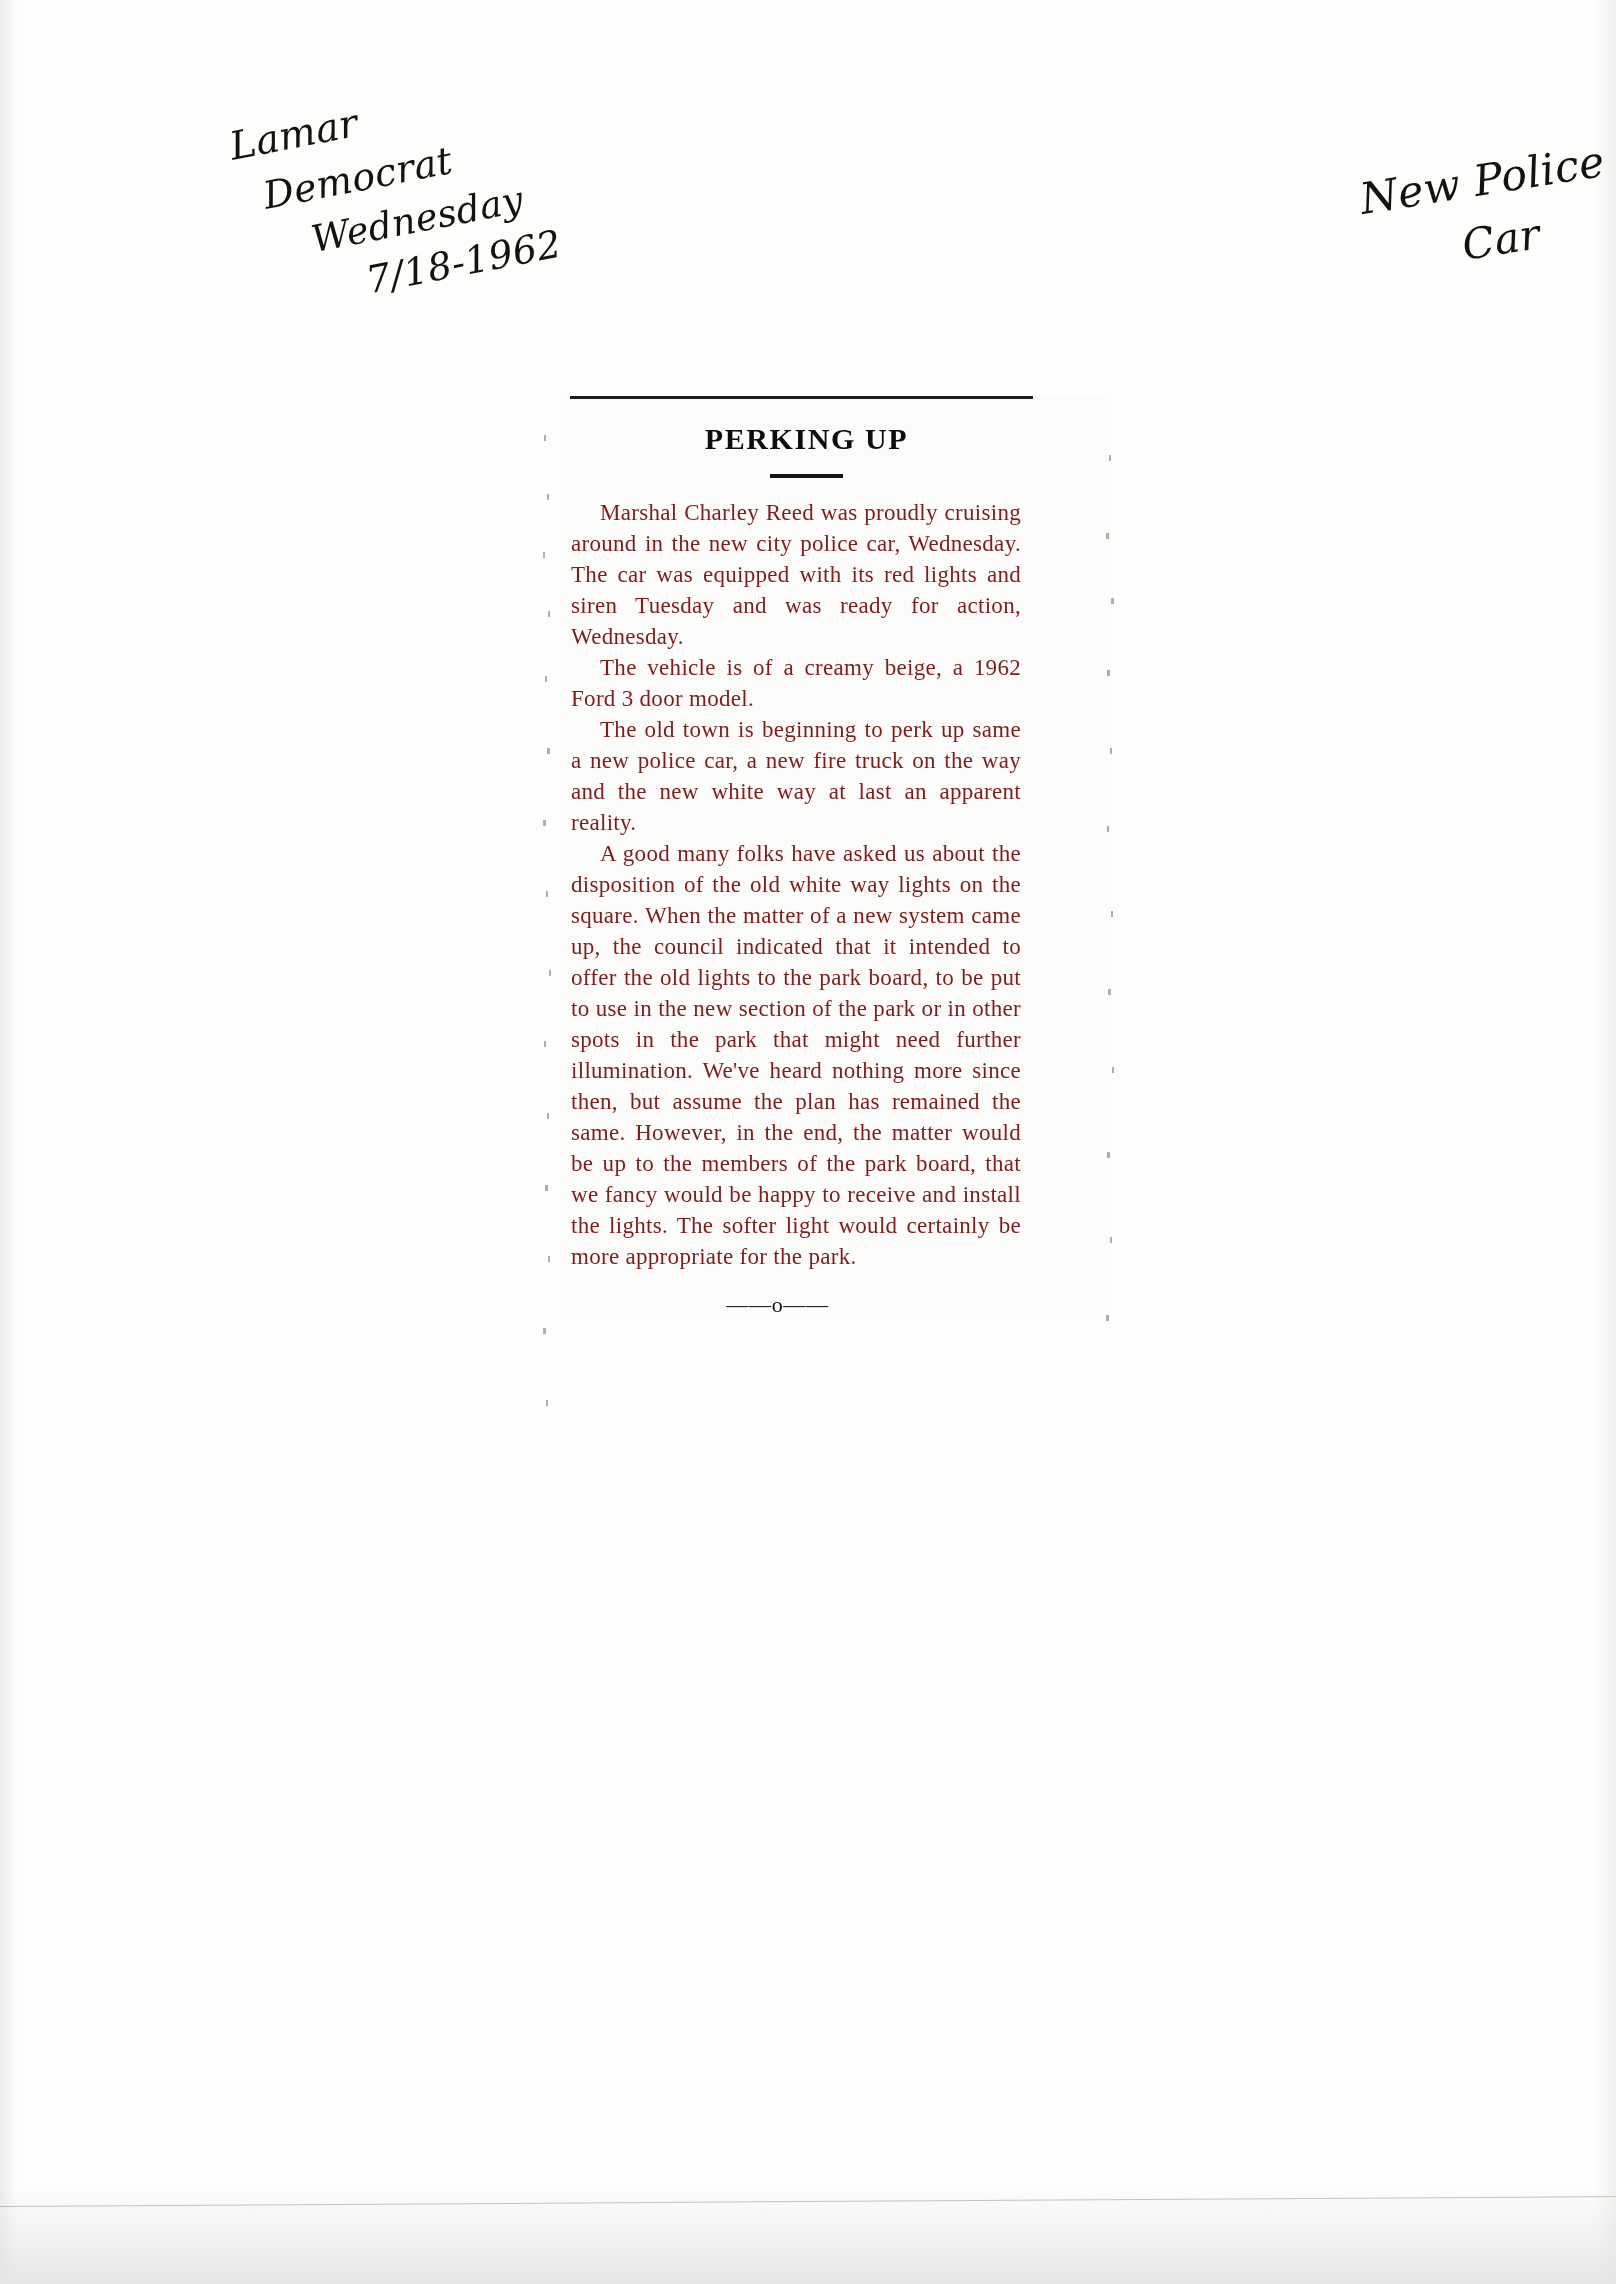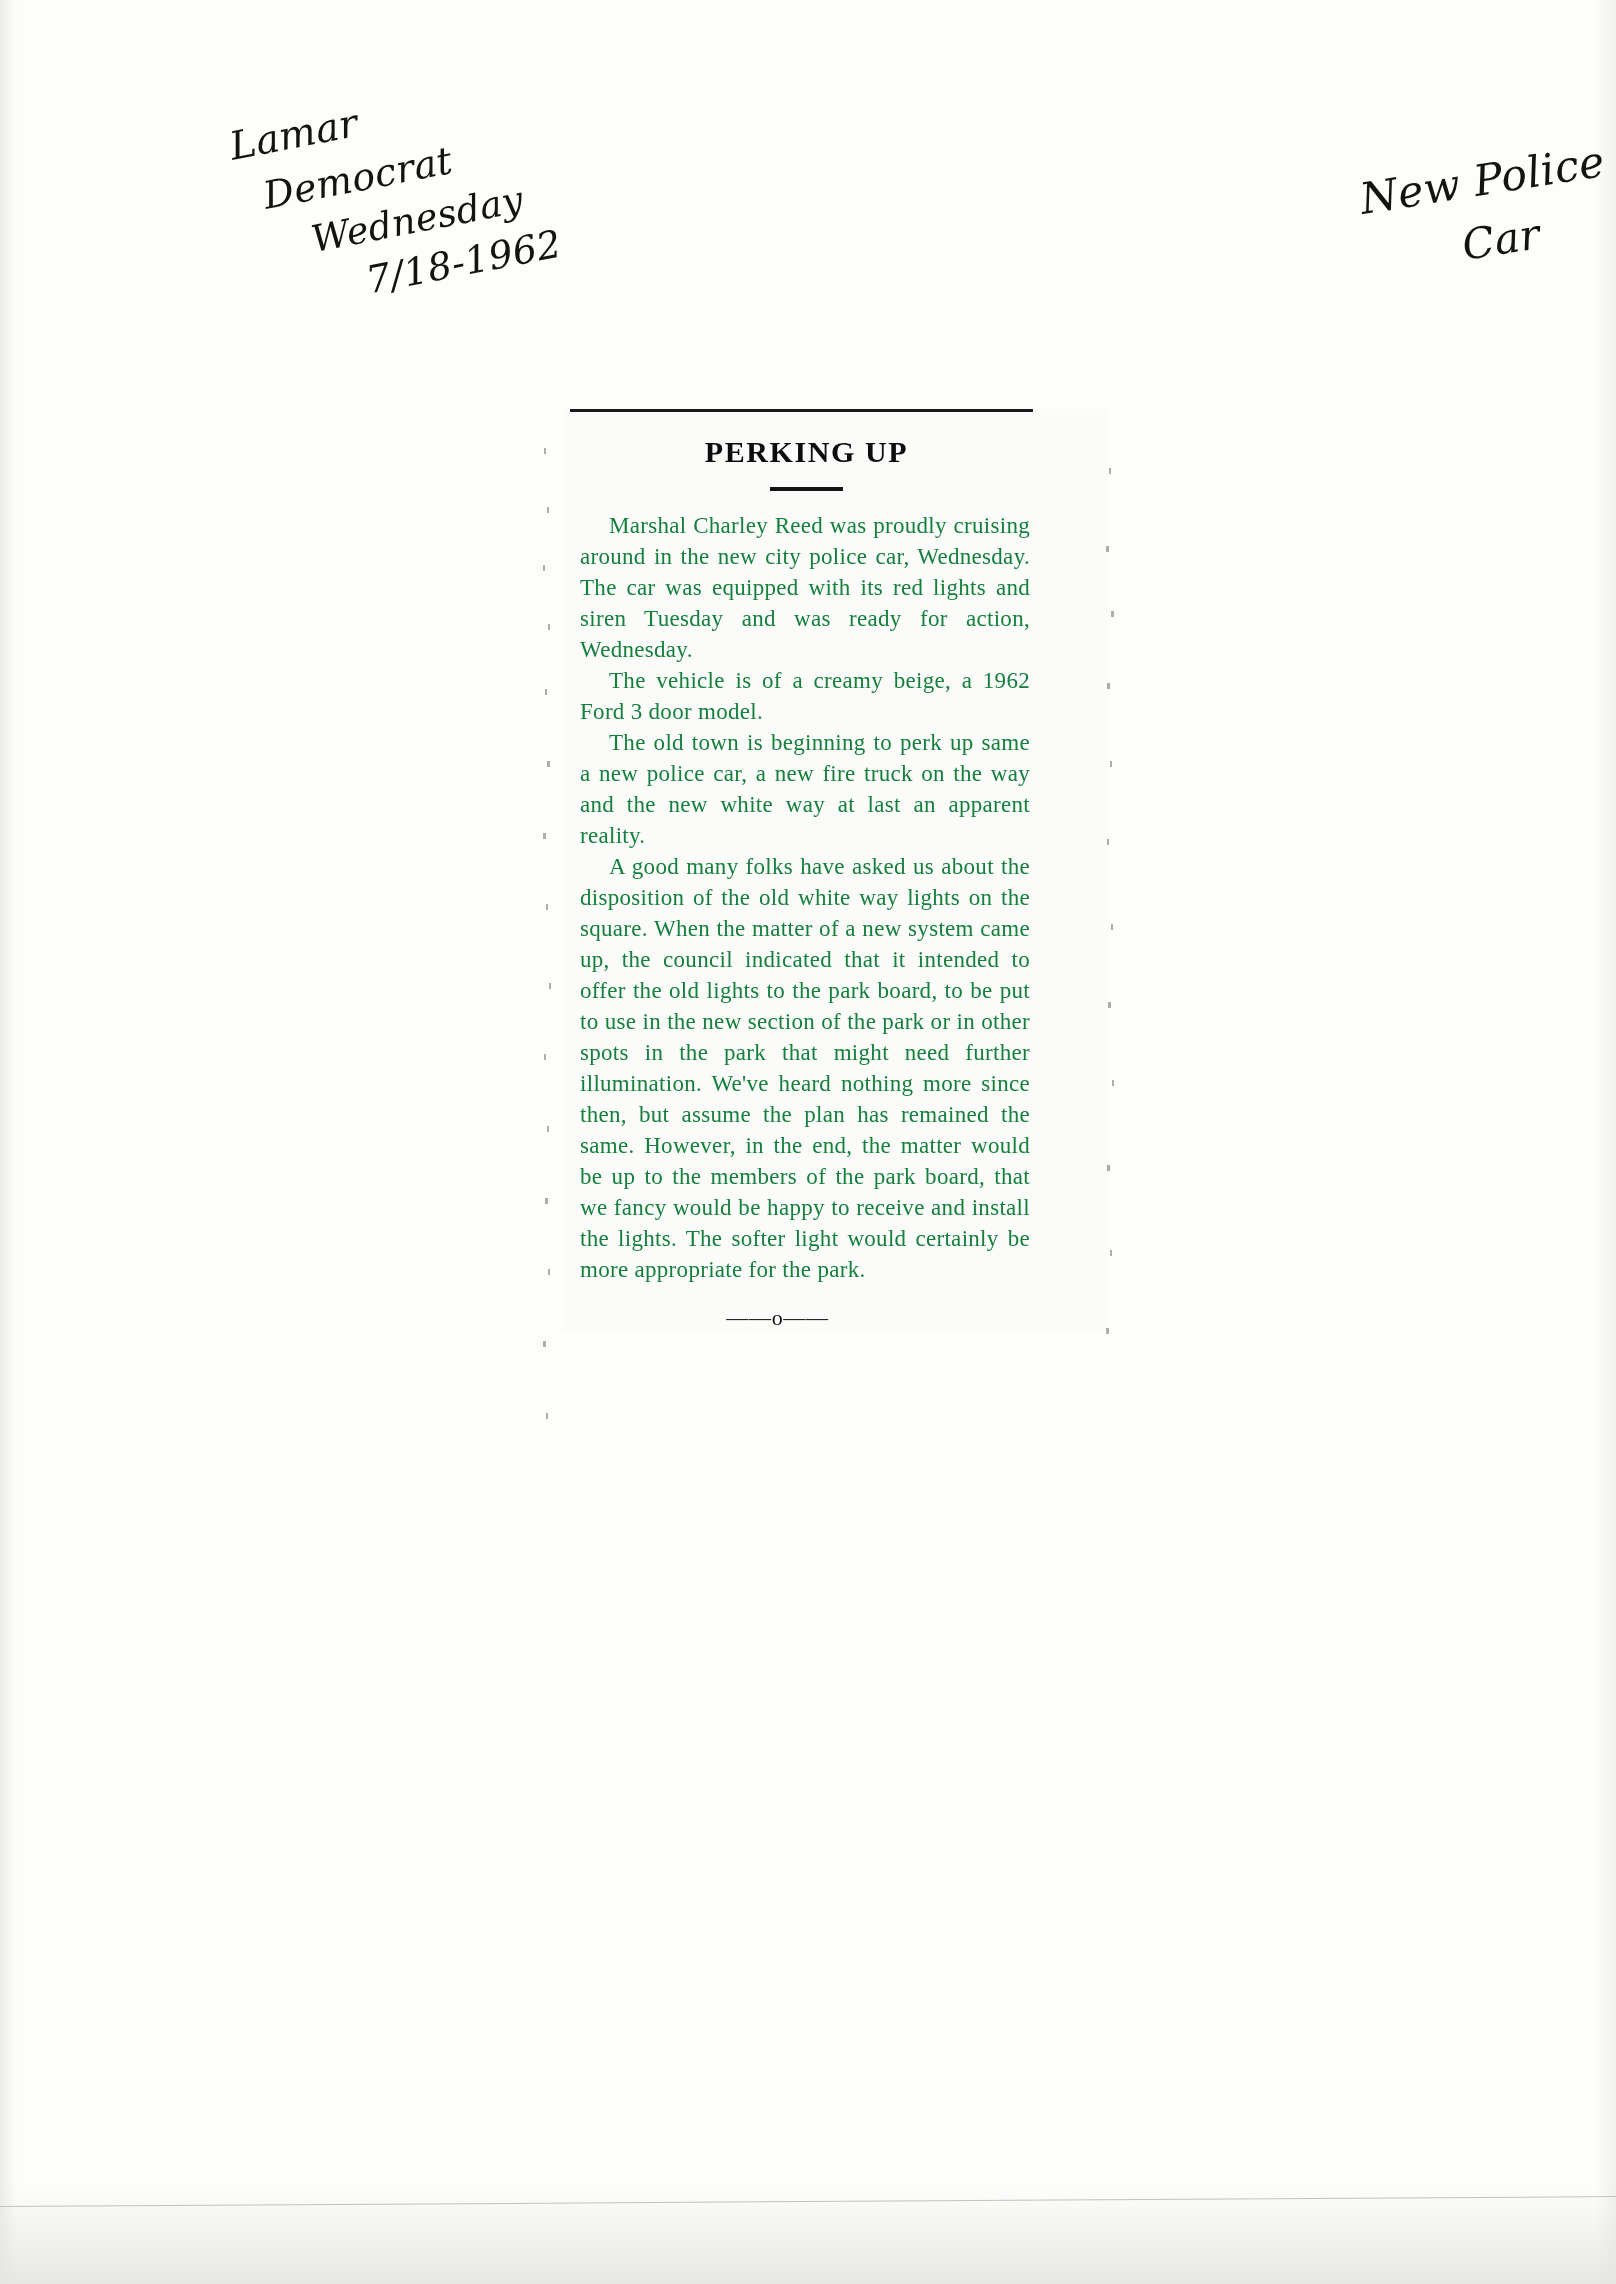--- a/index.html
+++ b/index.html
@@ -101,21 +101,21 @@
     right: 77px;
     top: 215px;
     font-size: 42px;
     transform: rotate(-9deg);
   }
 
   
   .clipping {
     position: absolute;
     left: 562px;
-    top: 409px;
+    top: 396px;
     width: 548px;
     background: #fbfbf9;
     padding: 0;
   }
   .clip-rule-top {
     width: 463px;
     height: 2.6px;
     background: #1b1b1b;
     margin: 0 0 23.5px 7.8px;
   }
@@ -136,25 +136,25 @@
   }
   .clip-rule-short2 {
     width: 73px;
     height: 3.3px;
     background: #141414;
     margin: 14.3px 0 19.6px 0;
   }
 
   .clip-body {
     width: 450px;
-    margin-left: 18px;
+    margin-left: 9px;
     font-family: "Liberation Serif", serif;
     font-size: 23px;
     line-height: 31px;
-    color: #15803d;
+    color: #7f1d1d;
     text-align: justify;
     text-justify: inter-word;
     letter-spacing: 0.3px;
   }
   .clip-body p {
     margin: 0 0 0 0;
     text-indent: 29px;
   }
   .clip-end {
     text-align: center;

